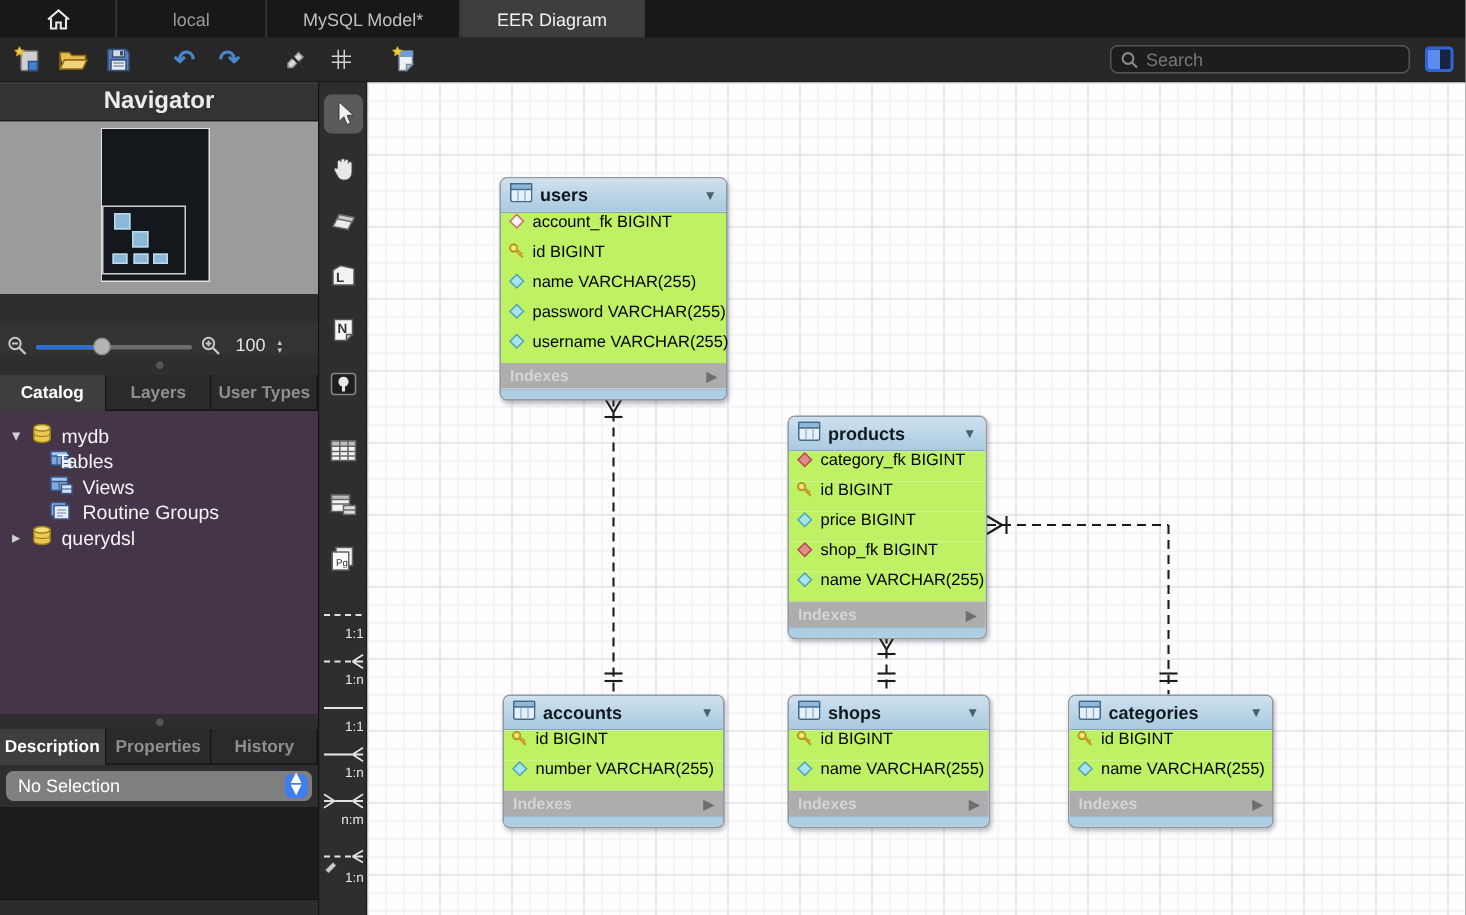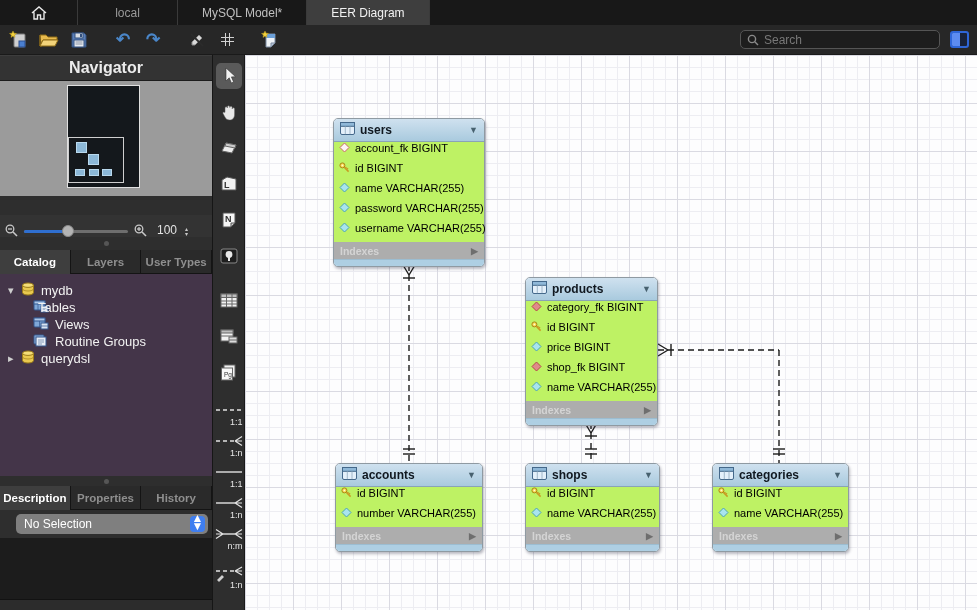--- a/index.html
+++ b/index.html
@@ -49,21 +49,21 @@
   .seg-tabs div.on { background:#3e3e3e; color:#fff; border-bottom:none; }
 
   .tree { flex:0 0 202px; background:#443549; padding-top:8px; overflow:hidden; }
   .trow { height:17px; display:flex; align-items:center; color:#f2f2f2; font-size:13px; position:relative; }
   .trow .chev { position:absolute; left:8px; width:10px; color:#cfcfcf; font-size:9px; }
   .trow .ticon { position:absolute; }
   .trow .tlabel { position:absolute; white-space:nowrap; }
 
   .bseg { height:24px; display:flex; flex:0 0 24px; }
   .dd-row { height:28px; background:#2e2e2e; display:flex; align-items:center; padding:0 4px; flex:0 0 28px; }
-  .dropdown { flex:1; height:20px; background:#7f7f7f; border-radius:5px; display:flex; align-items:center; padding:0 3px 0 8px;margin-left:12px; }
+  .dropdown { flex:1; height:20px; background:#7f7f7f; border-radius:5px; display:flex; align-items:center; padding:0 3px 0 8px; }
   .dropdown span { color:#fff; font-size:12px; flex:1; }
   .dd-step { width:15px; height:16px; background:#3f7ef0; border-radius:4px; display:flex; flex-direction:column; align-items:center; justify-content:center; color:#fff; font-size:5.5px; line-height:5px; }
   .desc-body { flex:1; background:#1c1c1c; }
   .left-foot { height:11px; background:#2c2c2c; border-top:1px solid #121212; flex:0 0 11px; }
 
   
   .strip { width:32px; flex:0 0 32px; background:#2e2e2e; border-right:1px solid #1a1a1a; display:flex; flex-direction:column; align-items:center; padding-top:8px; }
   .stool { width:26px; height:26px; display:flex; align-items:center; justify-content:center; margin-bottom:10px; position:relative; }
   .stool.sel { background:#5a5a5a; border-radius:5px; }
   .rel-tool { width:30px; height:24px; margin-bottom:7px; position:relative; }

